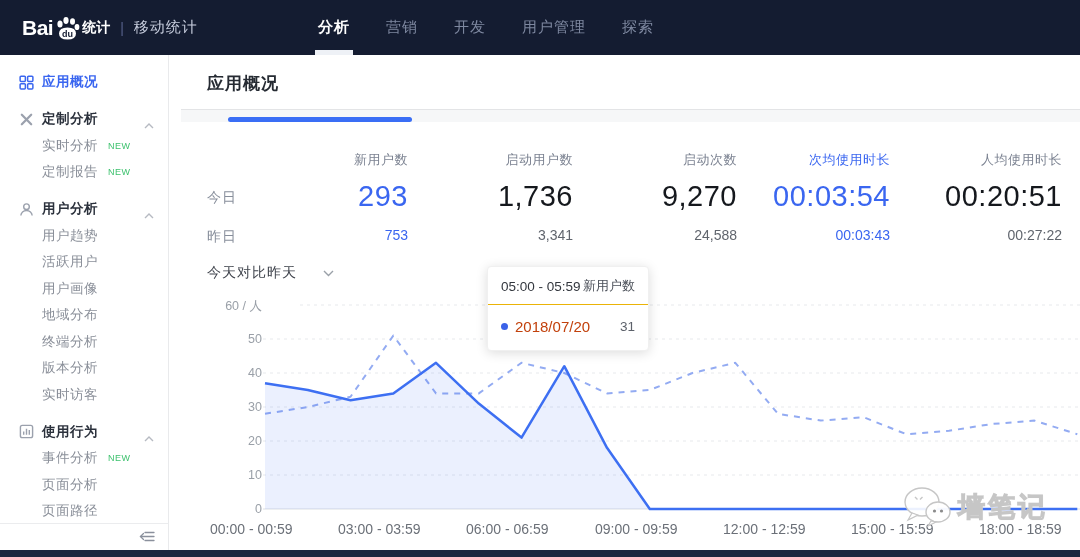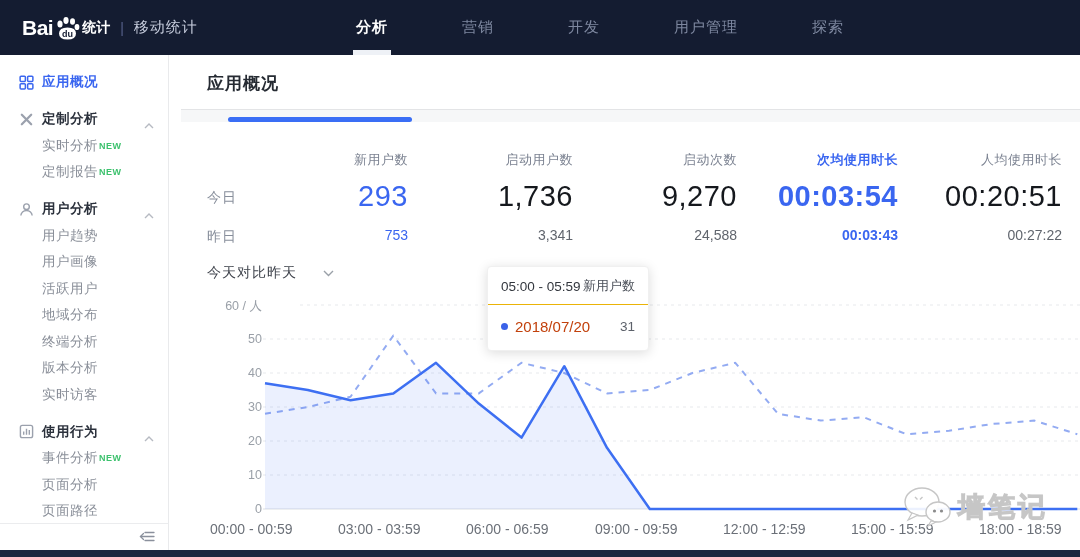--- a/index.html
+++ b/index.html
@@ -8,53 +8,53 @@
 
   
   .topbar { position:absolute; left:0; top:0; width:1080px; height:55px; background:#141c31; }
   .logo { position:absolute; left:22px; top:0; height:55px; display:flex; align-items:center; color:#fff; }
   .logo .bai { font-size:21px; font-weight:bold; letter-spacing:-.5px; }
   .logo .paw { position:relative; width:27px; height:26px; margin:0 1px; }
   .logo .tongji { font-size:14px; font-weight:bold; }
   .logo .sep { color:#5a6residue479; color:#56608a; margin:0 10px; font-size:14px; }
   .logo .product { font-size:15px; color:#c7cddd; font-weight:normal; letter-spacing:1px; }
   .nav { position:absolute; left:318px; top:0; height:55px; display:flex; align-items:center; gap:36px; }
-  .nav-item { position:relative; height:55px; display:flex; align-items:center; font-size:15px; color:#7e88a0; cursor:pointer; letter-spacing:1px;margin-left:38px; }
+  .nav-item { position:relative; height:55px; display:flex; align-items:center; font-size:15px; color:#7e88a0; cursor:pointer; letter-spacing:1px; }
   .nav-item.active { color:#ffffff; font-weight:bold; }
   .nav-item.active .underline { position:absolute; left:50%; transform:translateX(-50%); bottom:0; width:38px; height:5px; background:#eef1f6; }
 
   
   .sidebar { position:absolute; left:0; top:55px; width:169px; height:468px; background:#fff; border-right:1px solid #e9eaec; padding-top:14px; }
   .side-row { position:relative; height:26.5px; display:flex; align-items:center; cursor:pointer; }
   .side-row .ic { width:16px; height:16px; margin-left:18px; display:flex; align-items:center; justify-content:center; }
   .side-row .lbl { margin-left:8px; font-size:13.5px; color:#2b313c; letter-spacing:.5px; }
   .side-row.group { margin-top:10.5px; }
   .side-row.group .lbl { font-weight:bold; }
   .side-row.active .lbl { color:#3a66f0; font-weight:bold; }
   .side-row.sub { padding-left:42px; }
   .side-row.sub .lbl { margin-left:0; color:#8a8f99; font-weight:normal; }
   .side-row .chev { position:absolute; right:14px; top:9px; }
-  .badge { margin-left:1px; font-size:9px; font-weight:bold; color:#3dc26e; letter-spacing:.5px; }
+  .badge { margin-left:10px; font-size:9px; font-weight:normal; color:#3dc26e; letter-spacing:.5px; }
   .sidebar-bottom { position:absolute; left:0; top:523px; width:169px; height:27px; border-top:1px solid #ebecee; border-right:1px solid #e9eaec; background:#fff; }
   .fold { position:absolute; right:12px; top:5px; cursor:pointer; }
   .bottom-strip { position:absolute; left:0; top:550px; width:1080px; height:7px; background:#1b2540; }
 
   
   .page-title { position:absolute; left:207px; top:72px; font-size:17px; font-weight:bold; color:#262b33; letter-spacing:1px; }
   .scrolltrack { position:absolute; left:181px; top:109px; width:899px; height:13px; background:#f6f7f8; border-top:1px solid #e3e4e6; }
   .scrollthumb { position:absolute; left:228px; top:117px; width:184px; height:5px; border-radius:3px; background:#3a6ef5; cursor:pointer; }
 
   
   .stat-head { position:absolute; top:151px; width:150px; text-align:right; font-size:13px; color:#7b8291; letter-spacing:.5px; }
   .stat-head.hl { color:#3a66f0; }
   .stat-big { position:absolute; top:180px; width:170px; text-align:right; font-size:29px; color:#15181d; letter-spacing:.5px; }
   .stat-sm  { position:absolute; top:227px; width:170px; text-align:right; font-size:14px; color:#60656d; }
   .blue { color:#3a66f0 !important; }
   .rowlabel { position:absolute; left:207px; font-size:14px; color:#878e9b; letter-spacing:1px; }
-  .c1{ right:672px; } .c2{ right:507px; } .c3{ right:343px; } .c4{ right:182px;font-weight:bold; } .c5{ right:18px; }
+  .c1{ right:672px; } .c2{ right:507px; } .c3{ right:343px; } .c4{ right:190px; } .c5{ right:18px; }
 
   
   .compare { position:absolute; left:207px; top:264px; display:flex; align-items:center; cursor:pointer; }
   .compare .txt { font-size:14px; color:#3f434c; letter-spacing:1px; }
   .compare svg { margin-left:26px; }
   .ylab { position:absolute; left:180px; width:82px; text-align:right; font-size:12.5px; color:#9aa0a8; }
   .xlab { position:absolute; top:521px; width:110px; text-align:left; font-size:14px; color:#6b7078; }
   #chart-svg { position:absolute; left:180px; top:295px; }
 
   
@@ -162,24 +162,24 @@
       <span class="lbl">用户分析</span>
       <span class="chev">
         <svg width="10" height="6" viewBox="0 0 10 6" fill="none" stroke="#b6bac2" stroke-width="1.4">
             <polyline points="1,5 5,1 9,5"></polyline>
           </svg></span>
     </div>
     <div class="side-row sub">
         <span class="lbl">用户趋势</span>
       </div>
     <div class="side-row sub">
+        <span class="lbl">活跃用户</span>
+      </div>
+    <div class="side-row sub">
         <span class="lbl">用户画像</span>
-      </div>
-    <div class="side-row sub">
-        <span class="lbl">活跃用户</span>
       </div>
     <div class="side-row sub">
         <span class="lbl">地域分布</span>
       </div>
     <div class="side-row sub">
         <span class="lbl">终端分析</span>
       </div>
     <div class="side-row sub">
         <span class="lbl">版本分析</span>
       </div>

